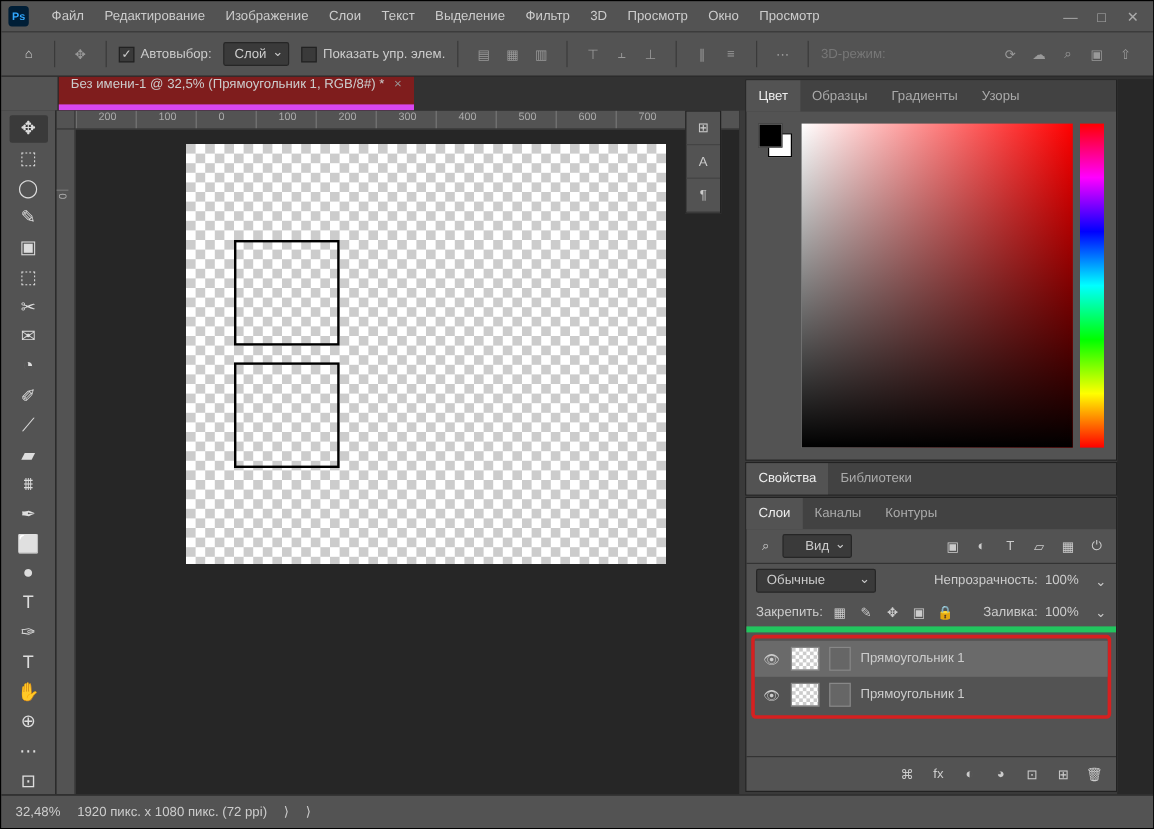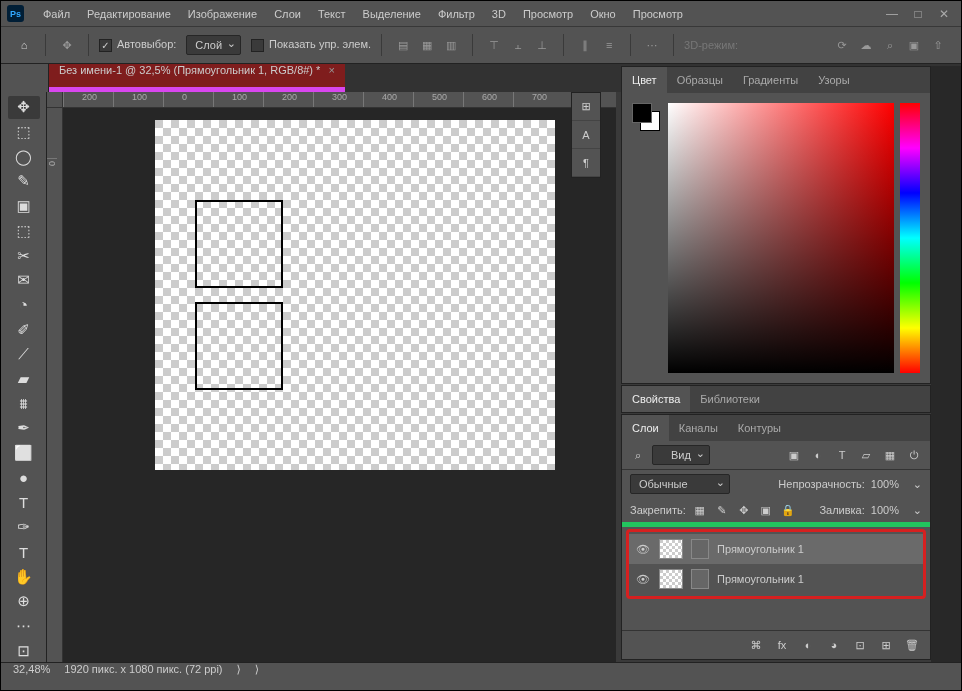--- a/index.html
+++ b/index.html
@@ -53,21 +53,21 @@
 .lrow{display:flex;align-items:center;padding:4px 8px;gap:6px;min-height:28px}
 .lrow.hdr{border-bottom:1px solid #333}
 .numbox{background:transparent;color:#ccc;text-align:left;width:36px;border:none}
 .layerlist{border:3px solid #d62020;border-radius:4px;margin:2px 4px;padding:2px 0}
 .ly{display:flex;align-items:center;height:30px;padding:0 6px;gap:8px}
 .ly.sel{background:#6a6a6a}
 .eye{width:16px;text-align:center}
 .thumb{width:24px;height:20px;background-image:repeating-conic-gradient(#fff 0 25%,#ccc 0 50%);background-size:6px 6px;border:1px solid #888}
 .mask{width:18px;height:20px;background:#666;border:1px solid #888}
 .layerfoot{margin-top:auto;display:flex;justify-content:flex-end;gap:10px;padding:6px 10px;border-top:1px solid #333}
-.statusbar{position:absolute;bottom:0;left:0;right:0;height:28px;background:#535353;border-top:1px solid #222;display:flex;align-items:flex-start;padding:0 12px;gap:14px}
+.statusbar{position:absolute;bottom:0;left:0;right:0;height:28px;background:#535353;border-top:1px solid #222;display:flex;align-items:center;padding:0 12px;gap:14px}
 .icn{display:inline-flex;width:16px;height:16px;align-items:center;justify-content:center}
 </style>
 </head>
 <body>
 
 <div class="titlebar">
   <div class="logo">Ps</div>
   <div class="menu">
     <span>Файл</span>
     <span>Редактирование</span>

